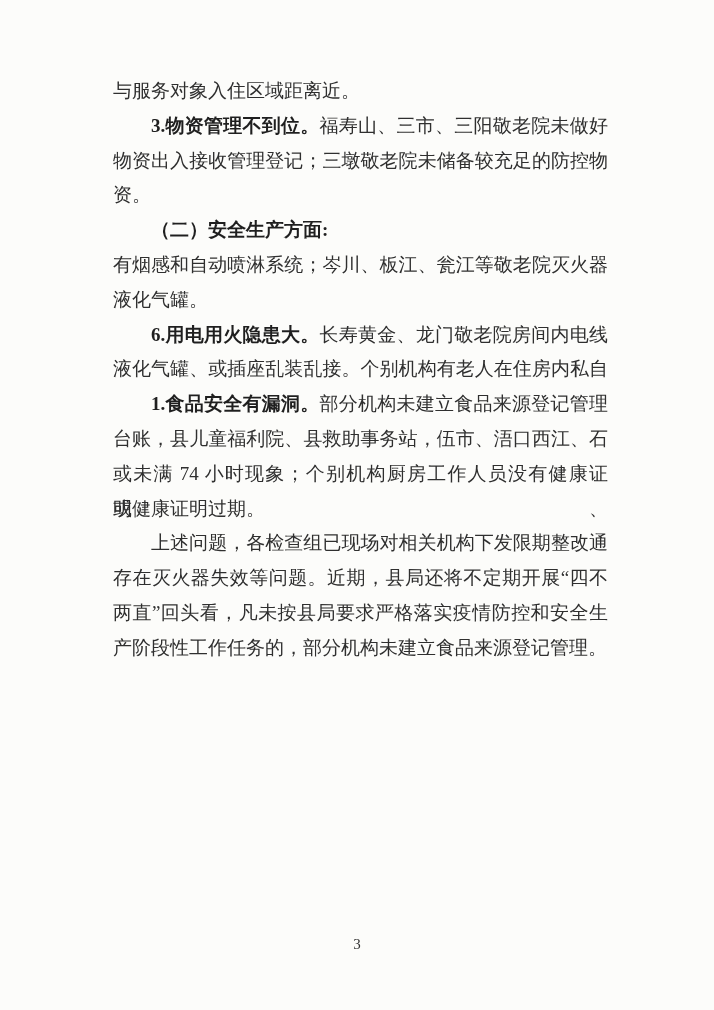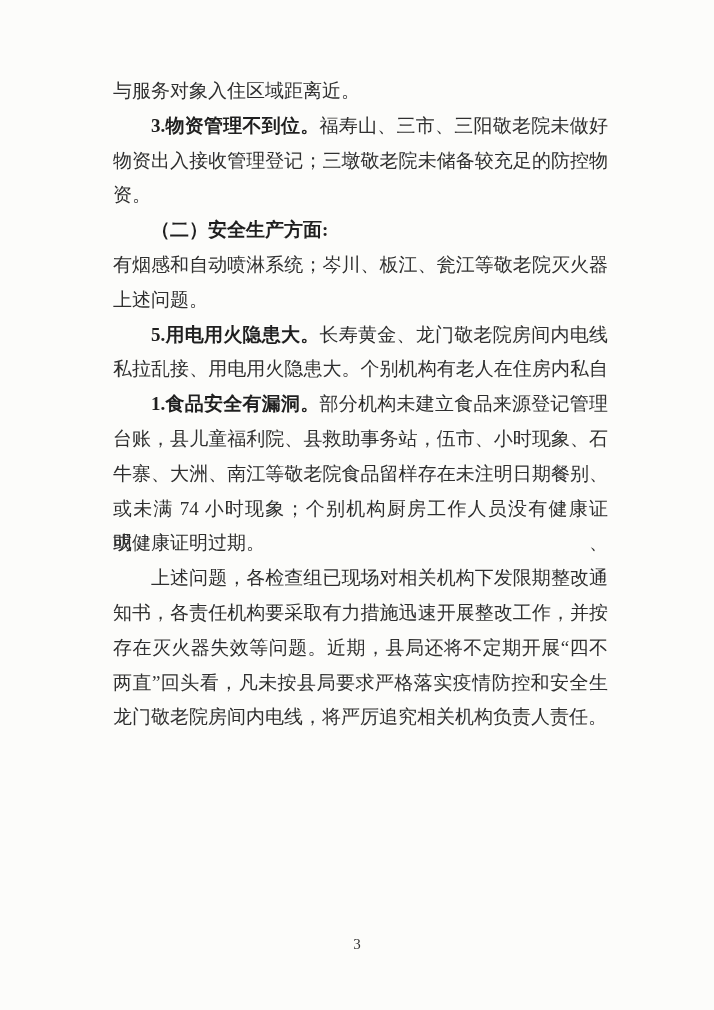--- a/index.html
+++ b/index.html
@@ -63,28 +63,26 @@
 <body>
 
 <div class="page">
   <div class="text-block" id="doc-body">
       <div class="line flush"><span class="seg">与服务对象入住区域距离近。</span></div>
       <div class="line indent"><span class="seg bold">3.物资管理不到位。</span><span class="seg">福寿山、三市、三阳敬老院未做好</span></div>
       <div class="line"><span class="seg">物资出入接收管理登记；三墩敬老院未储备较充足的防控物</span></div>
       <div class="line flush"><span class="seg">资。</span></div>
       <div class="line indent flush"><span class="seg bold">（二）安全生产方面:</span></div>
       <div class="line"><span class="seg">有烟感和自动喷淋系统；岑川、板江、瓮江等敬老院灭火器</span></div>
-      <div class="line flush"><span class="seg">上述问题。</span></div>
-      <div class="line indent"><span class="seg bold">5.用电用火隐患大。</span><span class="seg">长寿黄金、龙门敬老院房间内电线</span></div>
-      <div class="line"><span class="seg">私拉乱接、用电用火隐患大。个别机构有老人在住房内私自</span></div>
+      <div class="line flush"><span class="seg">液化气罐。</span></div>
+      <div class="line indent"><span class="seg bold">6.用电用火隐患大。</span><span class="seg">长寿黄金、龙门敬老院房间内电线</span></div>
+      <div class="line"><span class="seg">液化气罐、或插座乱装乱接。个别机构有老人在住房内私自</span></div>
       <div class="line indent"><span class="seg bold">1.食品安全有漏洞。</span><span class="seg">部分机构未建立食品来源登记管理</span></div>
-      <div class="line"><span class="seg">台账，县儿童福利院、县救助事务站，伍市、小时现象、石</span></div>
-      <div class="line"><span class="seg">牛寨、大洲、南江等敬老院食品留样存在未注明日期餐别、</span></div>
+      <div class="line"><span class="seg">台账，县儿童福利院、县救助事务站，伍市、浯口西江、石</span></div>
       <div class="line"><span class="seg">或未满 74 小时现象；个别机构厨房工作人员没有健康证明、</span></div>
       <div class="line flush"><span class="seg">或健康证明过期。</span></div>
       <div class="line indent"><span class="seg">上述问题，各检查组已现场对相关机构下发限期整改通</span></div>
-      <div class="line"><span class="seg">知书，各责任机构要采取有力措施迅速开展整改工作，并按</span></div>
       <div class="line"><span class="seg">存在灭火器失效等问题。近期，县局还将不定期开展“四不</span></div>
       <div class="line"><span class="seg">两直”回头看，凡未按县局要求严格落实疫情防控和安全生</span></div>
-      <div class="line flush"><span class="seg">龙门敬老院房间内电线，将严厉追究相关机构负责人责任。</span></div>
+      <div class="line flush"><span class="seg">产阶段性工作任务的，部分机构未建立食品来源登记管理。</span></div>
     </div>
   <div class="page-number">3</div>
 </div>
 
 </body></html>

